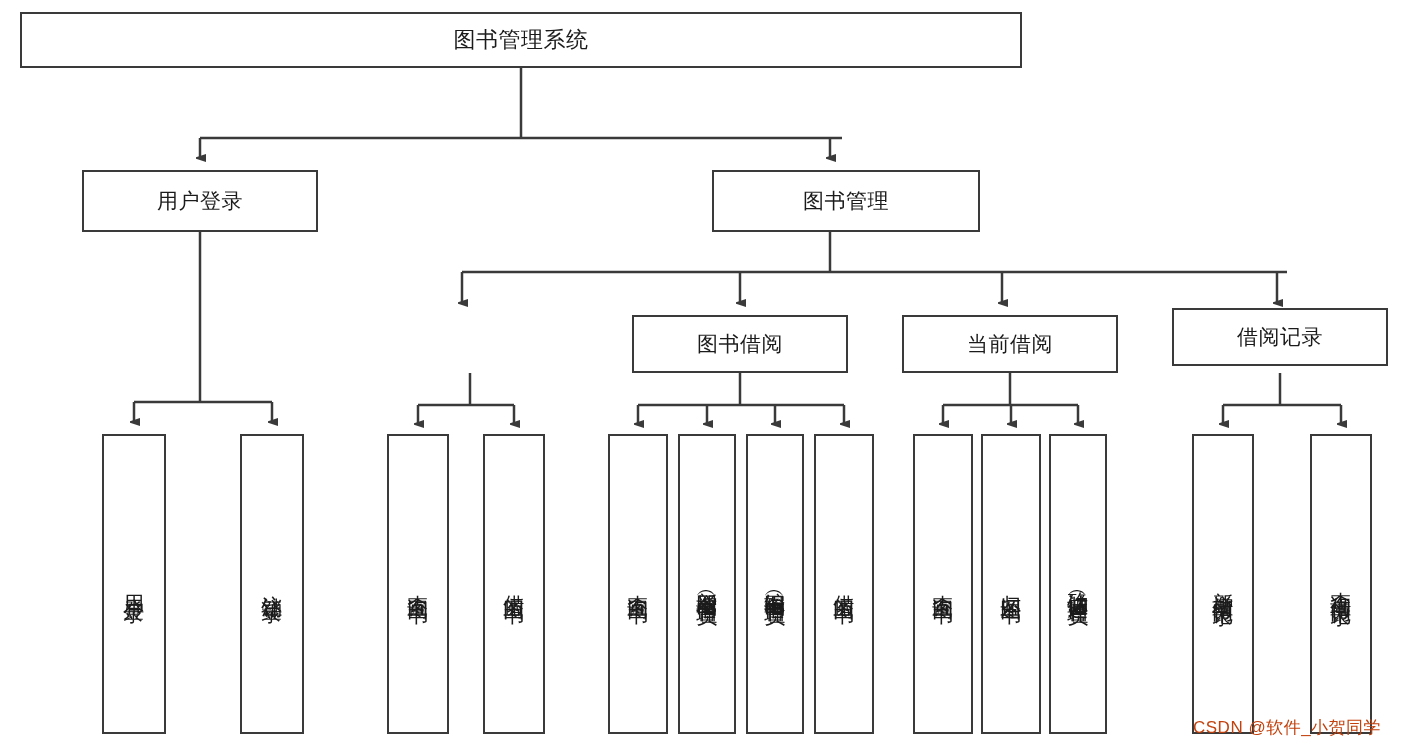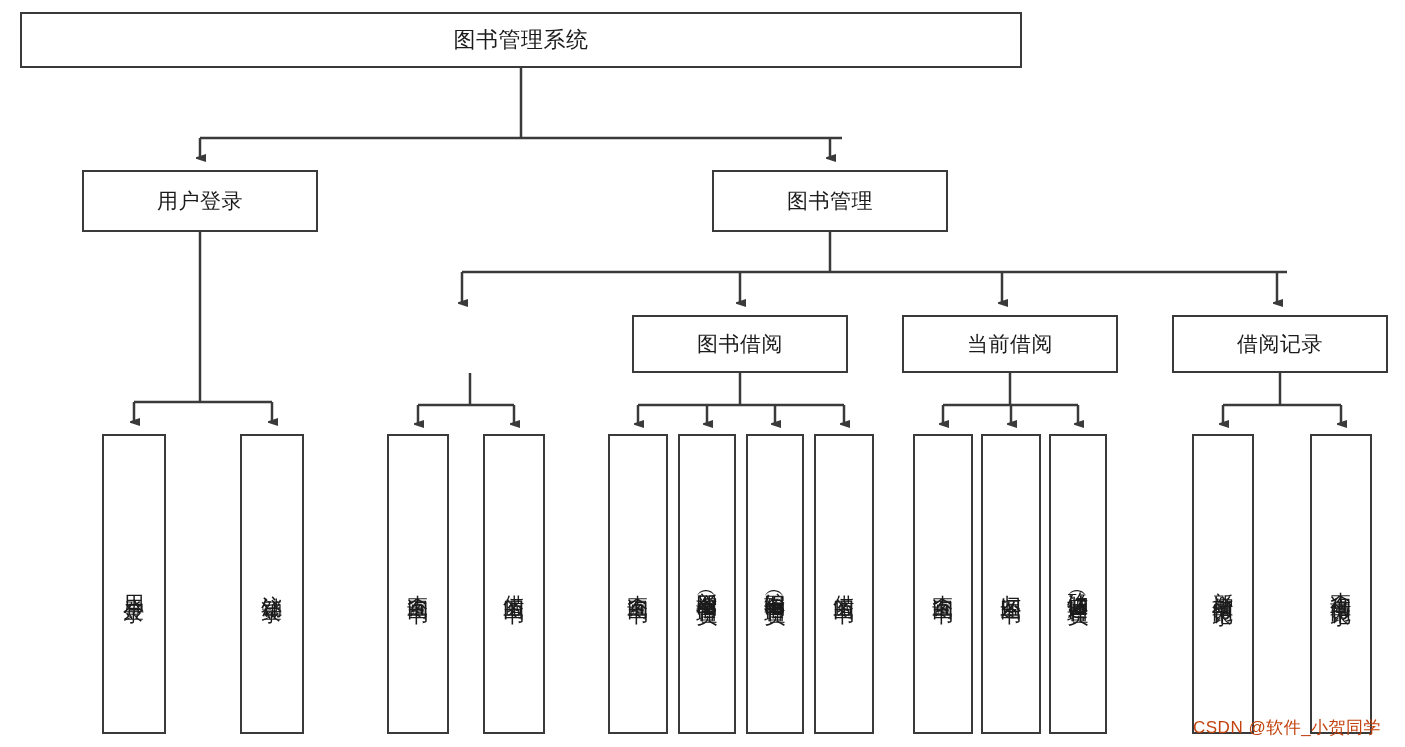--- a/index.html
+++ b/index.html
@@ -131,31 +131,31 @@
     </g>
   </svg>
 
   <div class="node h root" style="left: 20px; top: 12px; width: 1002px; height: 56px;">
     <span class="label">图书管理系统</span>
   </div>
 
   <div class="node h" style="left: 82px; top: 170px; width: 236px; height: 62px;">
     <span class="label">用户登录</span>
   </div>
-  <div class="node h" style="left: 712px; top: 170px; width: 236px; height: 62px; align-items: center;">
+  <div class="node h" style="left: 712px; top: 170px; width: 268px; height: 62px; align-items: center;">
     <span class="label">图书管理</span>
   </div>
 
   <div class="node h" style="left: 632px; top: 315px; width: 216px; height: 58px;">
     <span class="label">图书借阅</span>
   </div>
   <div class="node h" style="left: 902px; top: 315px; width: 216px; height: 58px;">
     <span class="label">当前借阅</span>
   </div>
-  <div class="node h" style="left: 1172px; top: 315px; width: 216px; height: 58px;">
+  <div class="node h" style="left: 1172px; top: 308px; width: 216px; height: 58px;">
     <span class="label">借阅记录</span>
   </div>
 
   <div class="node v" style="left: 102px; top: 434px; width: 64px; height: 300px;">
     <span class="label">用户登录</span>
   </div>
   <div class="node v" style="left: 240px; top: 434px; width: 64px; height: 300px;">
     <span class="label">注销登录</span>
   </div>
   <div class="node v" style="left: 387px; top: 434px; width: 62px; height: 300px;">

